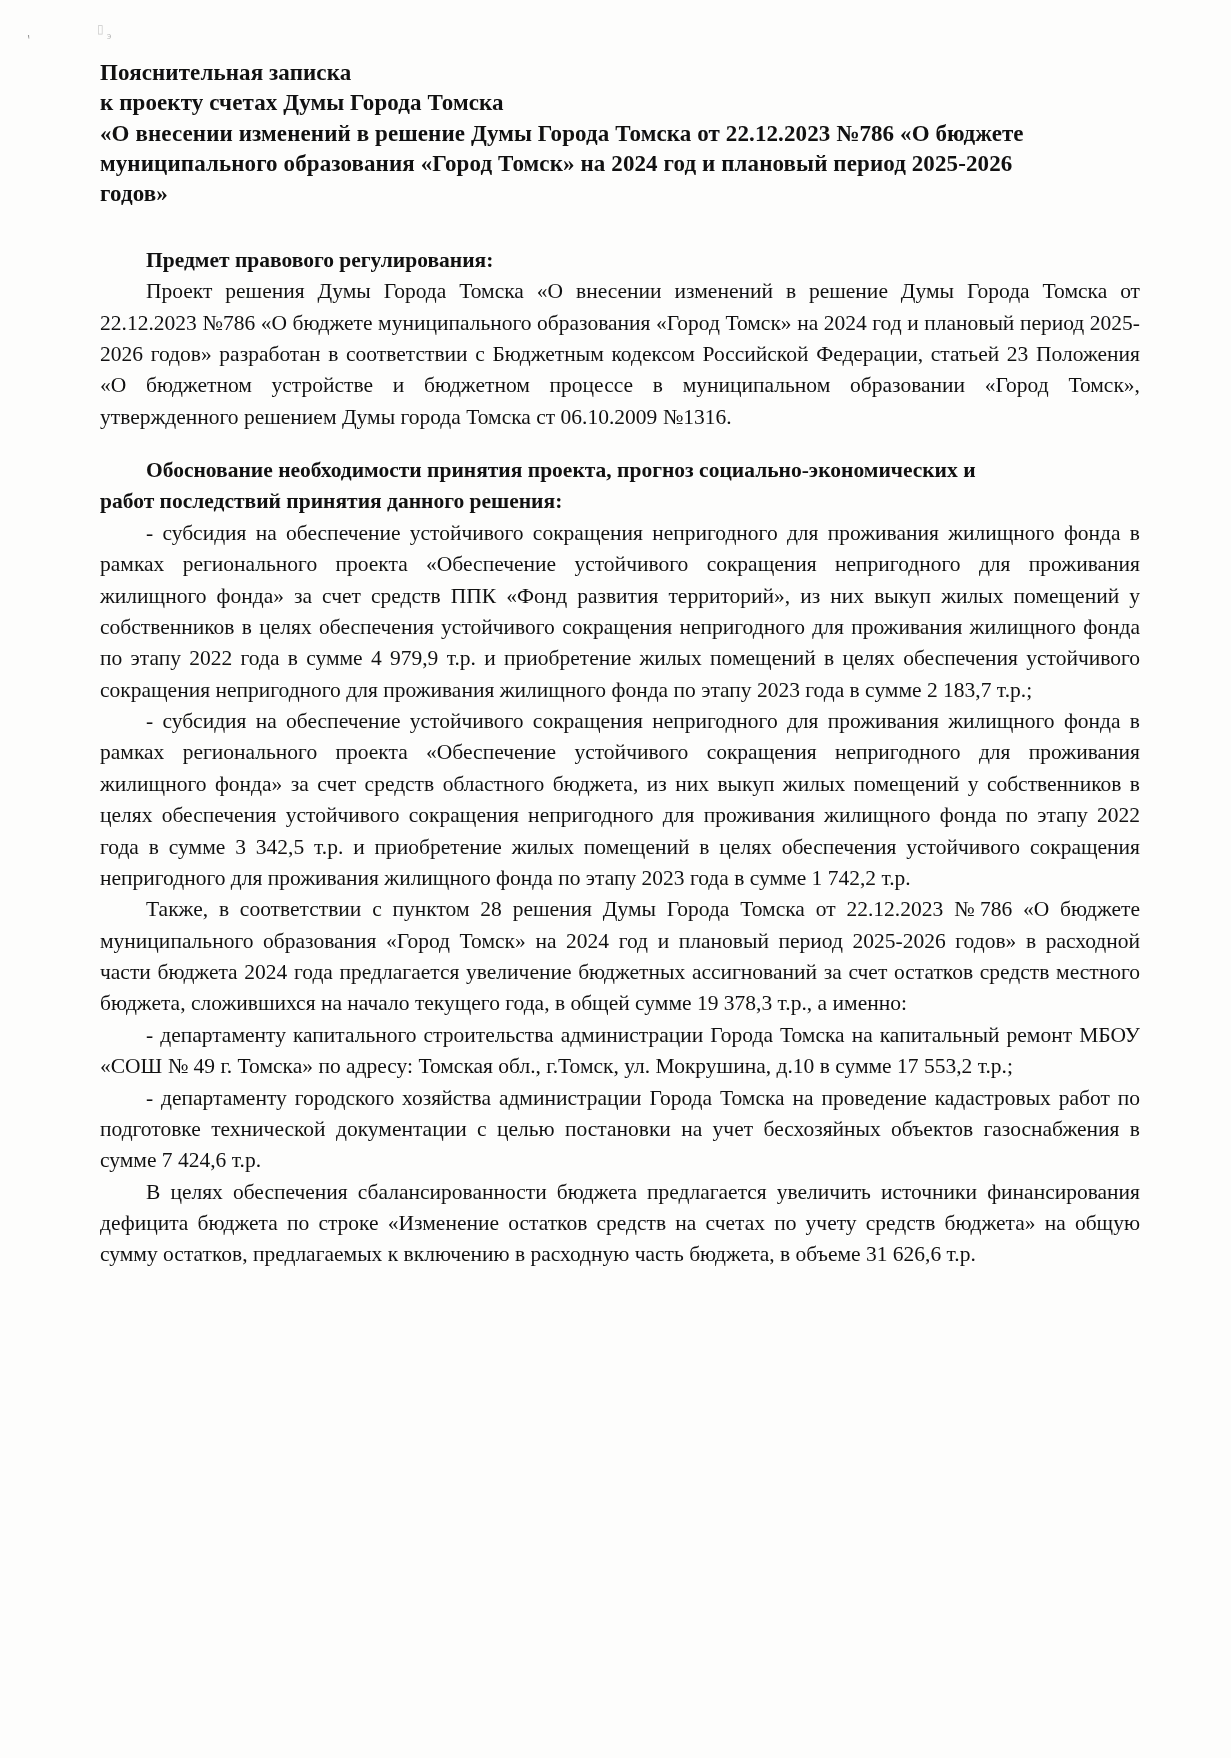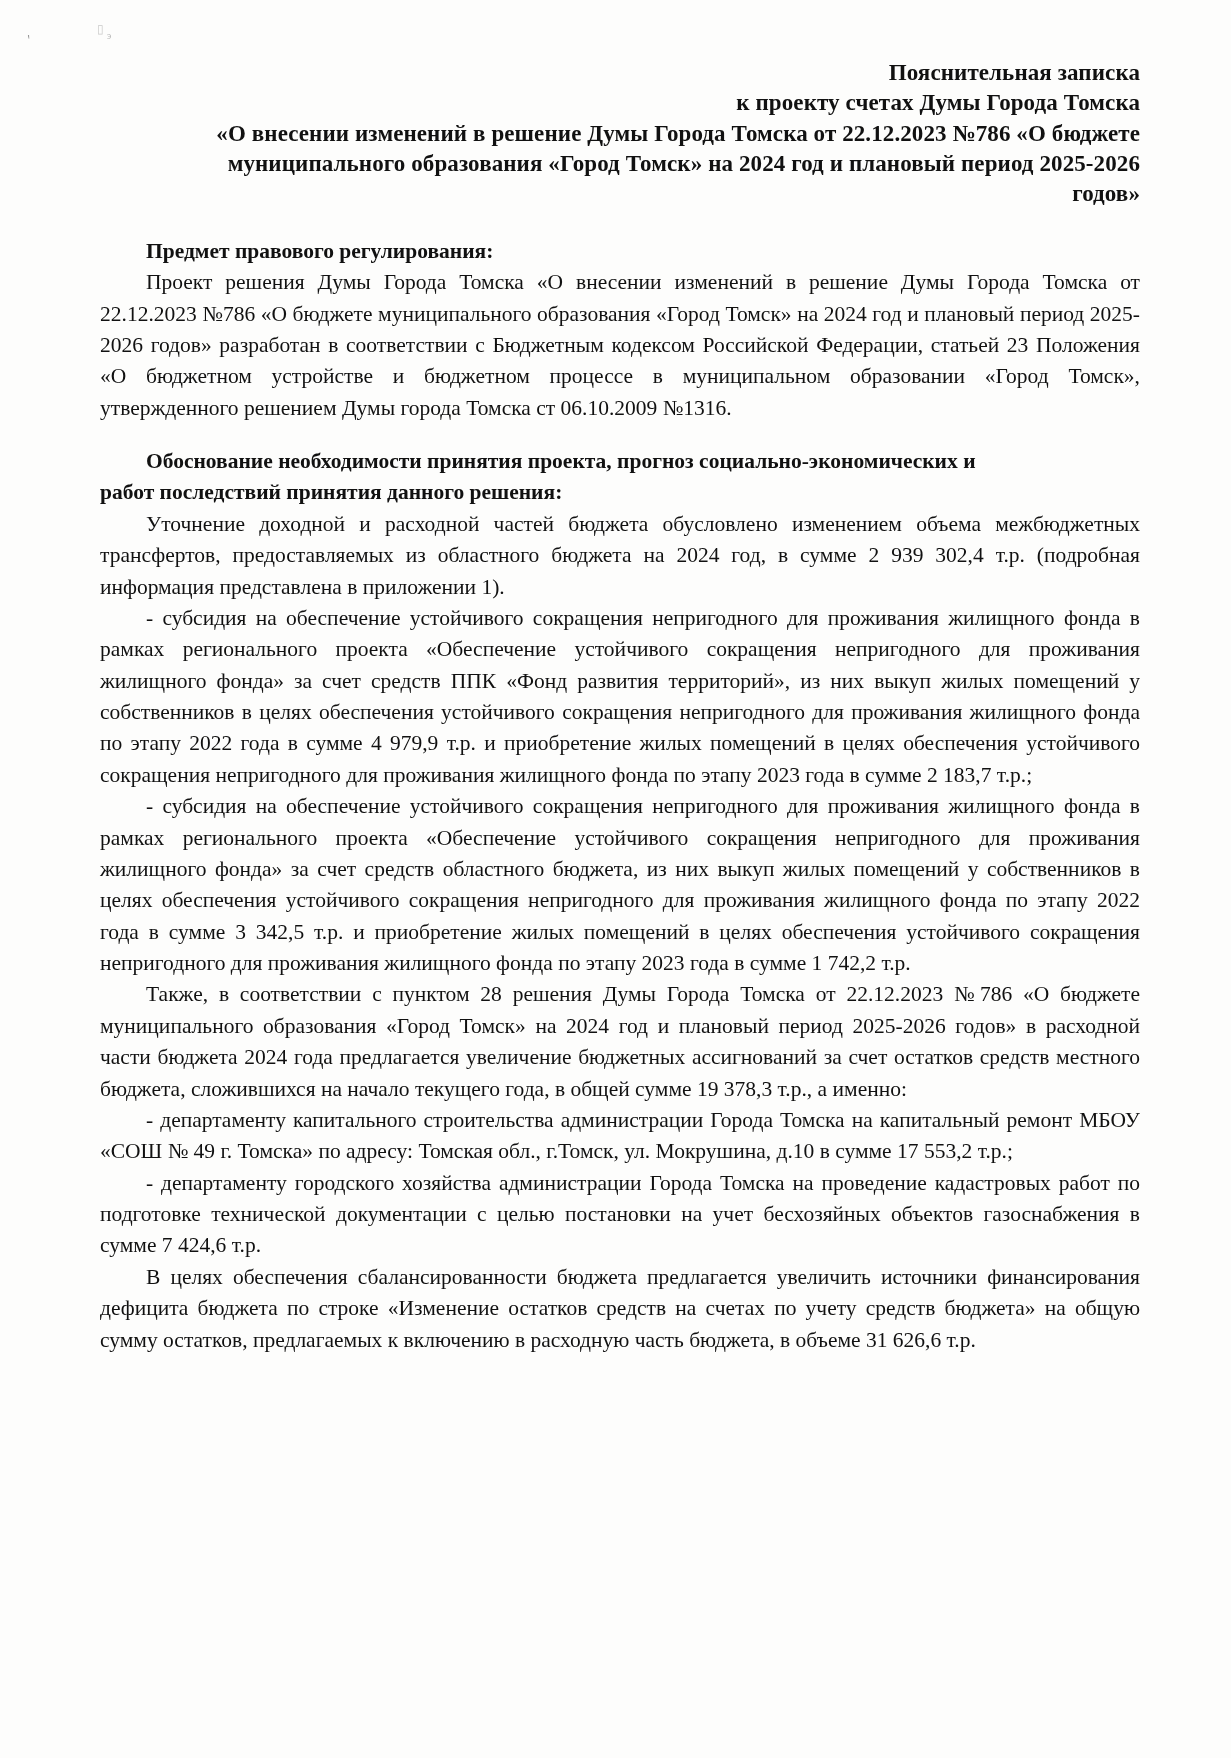--- a/index.html
+++ b/index.html
@@ -31,36 +31,36 @@
   .mark-b { left: 97px; top: 22px; opacity: .45; }
   .mark-c { left: 107px; top: 30px; font-size: 10px; opacity: .6; }
 
   .content {
     position: absolute;
     left: 100px;
     top: 58px;
     width: 1040px;
   }
   .title-block {
-    text-align: right;
+    text-align: left;
     font-weight: bold;
     font-size: 23px;
     line-height: 1.32;
     letter-spacing: .1px;
   }
   .title-block div {
     margin: 0;
   }
   .title-line-1 { margin-bottom: 2px; }
   .title-line-3,
   .title-line-4,
   .title-line-5 { margin-top: 1px; }
 
   .body-text {
-    margin-top: 26px;
+    margin-top: 35px;
     font-size: 21.5px;
     line-height: 1.46;
     text-align: justify;
     text-justify: inter-word;
   }
   p.para {
     margin: 0 0 0 0;
     text-indent: 46px;
   }
   p.heading {
@@ -99,21 +99,20 @@
     <div class="body-text">
 
       <p class="heading">Предмет правового регулирования:</p>
       <p class="para">Проект решения Думы Города Томска «О внесении изменений в решение Думы Города Томска от 22.12.2023 №786 «О бюджете муниципального образования «Город Томск» на 2024 год и плановый период 2025-2026 годов» разработан в соответствии с Бюджетным кодексом Российской Федерации, статьей 23 Положения «О бюджетном устройстве и бюджетном процессе в муниципальном образовании «Город Томск», утвержденного решением Думы города Томска ст 06.10.2009 №1316.</p>
 
       <div class="gap-md"></div>
 
       <p class="heading">Обоснование необходимости принятия проекта, прогноз социально-экономических и</p>
       <p class="heading cont">работ последствий принятия данного решения:</p>
 
-      <p class="para">Уточнение доходной и расходной частей бюджета обусловлено изменением объема межбюджетных трансфертов, предоставляемых из областного бюджета на 2024 год, в сумме 2 939 302,4 т.р. (подробная информация представлена в приложении 1).</p>
       <p class="dash">- субсидия на обеспечение устойчивого сокращения непригодного для проживания жилищного фонда в рамках регионального проекта «Обеспечение устойчивого сокращения непригодного для проживания жилищного фонда» за счет средств ППК «Фонд развития территорий», из них выкуп жилых помещений у собственников в целях обеспечения устойчивого сокращения непригодного для проживания жилищного фонда по этапу 2022 года в сумме 4 979,9 т.р. и приобретение жилых помещений в целях обеспечения устойчивого сокращения непригодного для проживания жилищного фонда по этапу 2023 года в сумме 2 183,7 т.р.;</p>
       <p class="dash">- субсидия на обеспечение устойчивого сокращения непригодного для проживания жилищного фонда в рамках регионального проекта «Обеспечение устойчивого сокращения непригодного для проживания жилищного фонда» за счет средств областного бюджета, из них выкуп жилых помещений у собственников в целях обеспечения устойчивого сокращения непригодного для проживания жилищного фонда по этапу 2022 года в сумме 3 342,5 т.р. и приобретение жилых помещений в целях обеспечения устойчивого сокращения непригодного для проживания жилищного фонда по этапу  2023 года в сумме 1 742,2 т.р.</p>
       <p class="para">Также, в соответствии с пунктом 28 решения Думы Города Томска от 22.12.2023 №786 «О бюджете муниципального образования «Город Томск» на 2024 год и плановый период 2025-2026 годов» в расходной части бюджета 2024 года предлагается увеличение бюджетных ассигнований за счет остатков средств местного бюджета, сложившихся на начало текущего года, в общей сумме 19 378,3 т.р., а именно:</p>
       <p class="dash">- департаменту капитального строительства администрации Города Томска на капитальный ремонт МБОУ «СОШ № 49 г. Томска» по адресу: Томская обл., г.Томск, ул. Мокрушина, д.10 в сумме 17 553,2 т.р.;</p>
       <p class="dash">- департаменту городского хозяйства администрации Города Томска на проведение кадастровых работ по подготовке технической документации с целью постановки на учет бесхозяйных объектов газоснабжения в сумме 7 424,6 т.р.</p>
       <p class="para">В целях обеспечения сбалансированности бюджета предлагается увеличить источники финансирования дефицита бюджета по строке «Изменение остатков средств на счетах по учету средств бюджета» на общую сумму остатков, предлагаемых к включению в расходную часть бюджета, в объеме 31 626,6 т.р.</p>
 
     </div>
   </div>
 </div>

